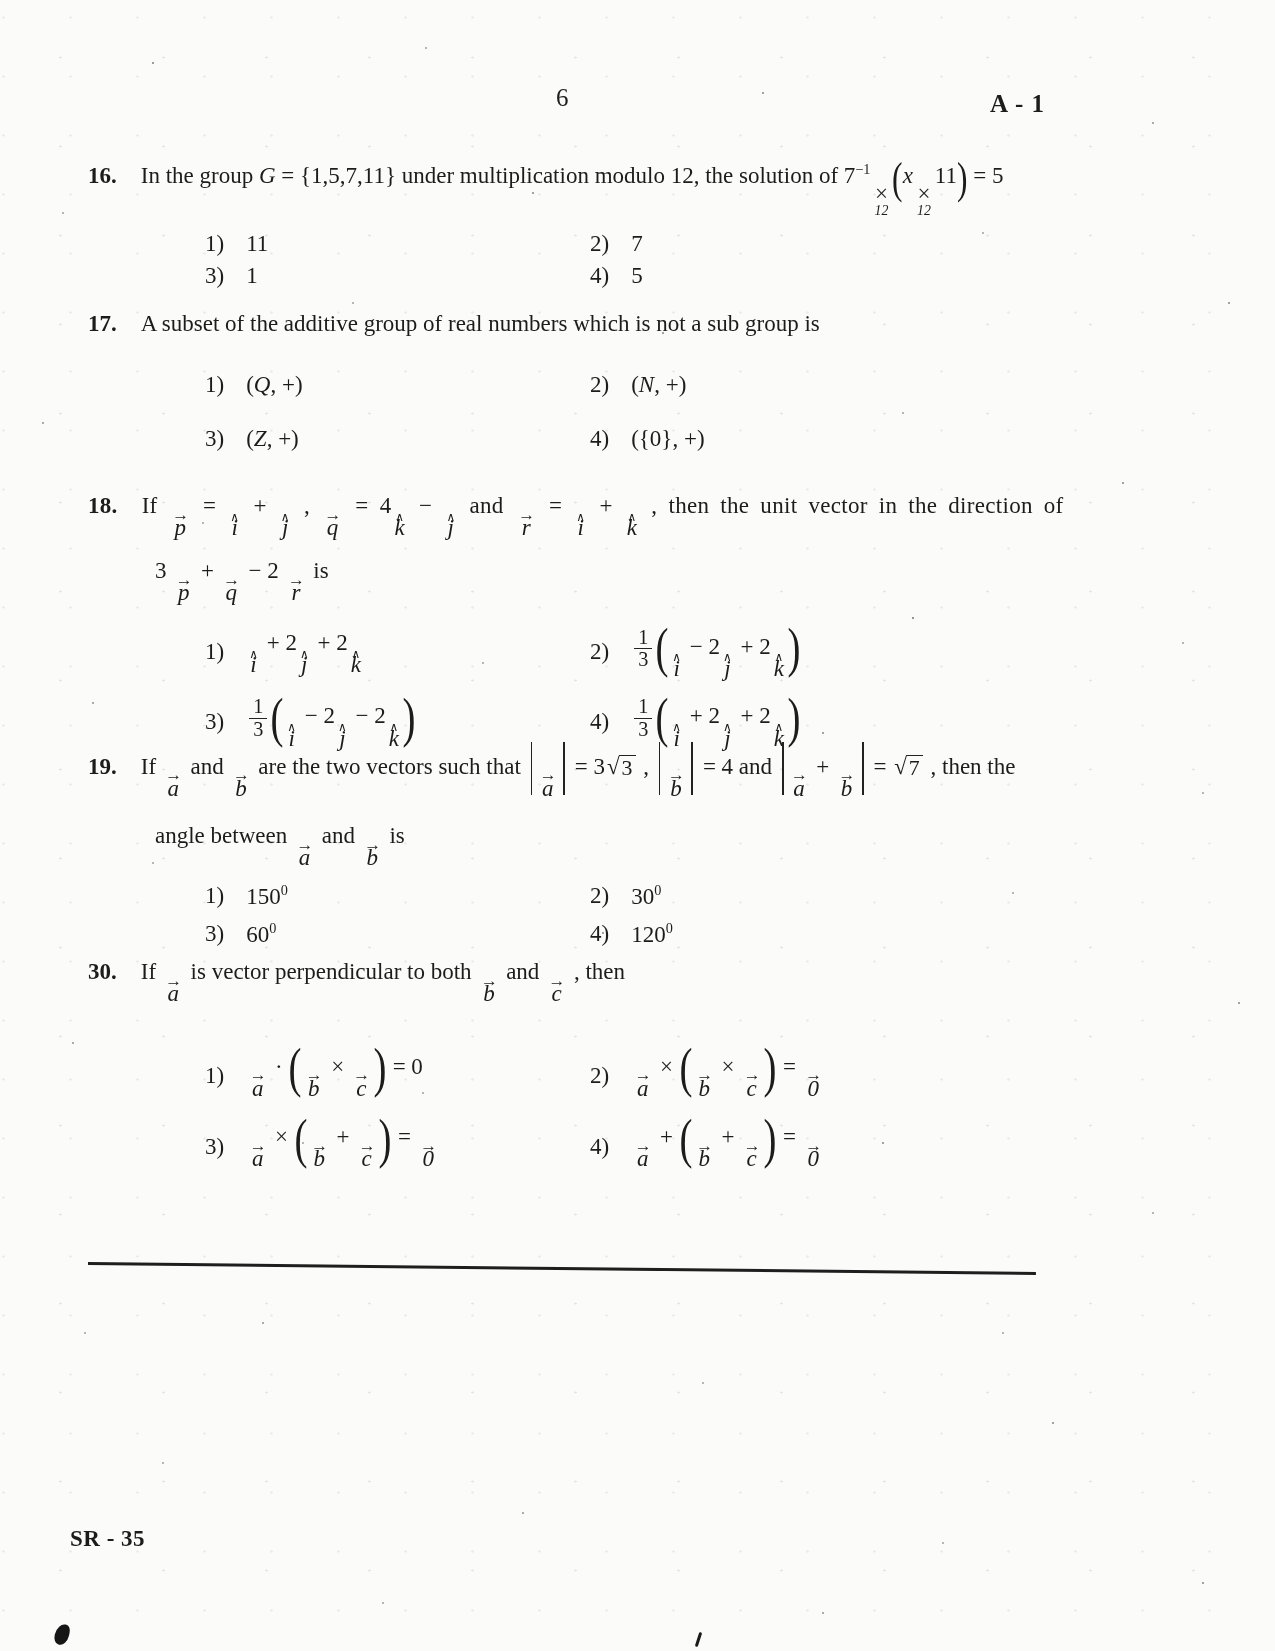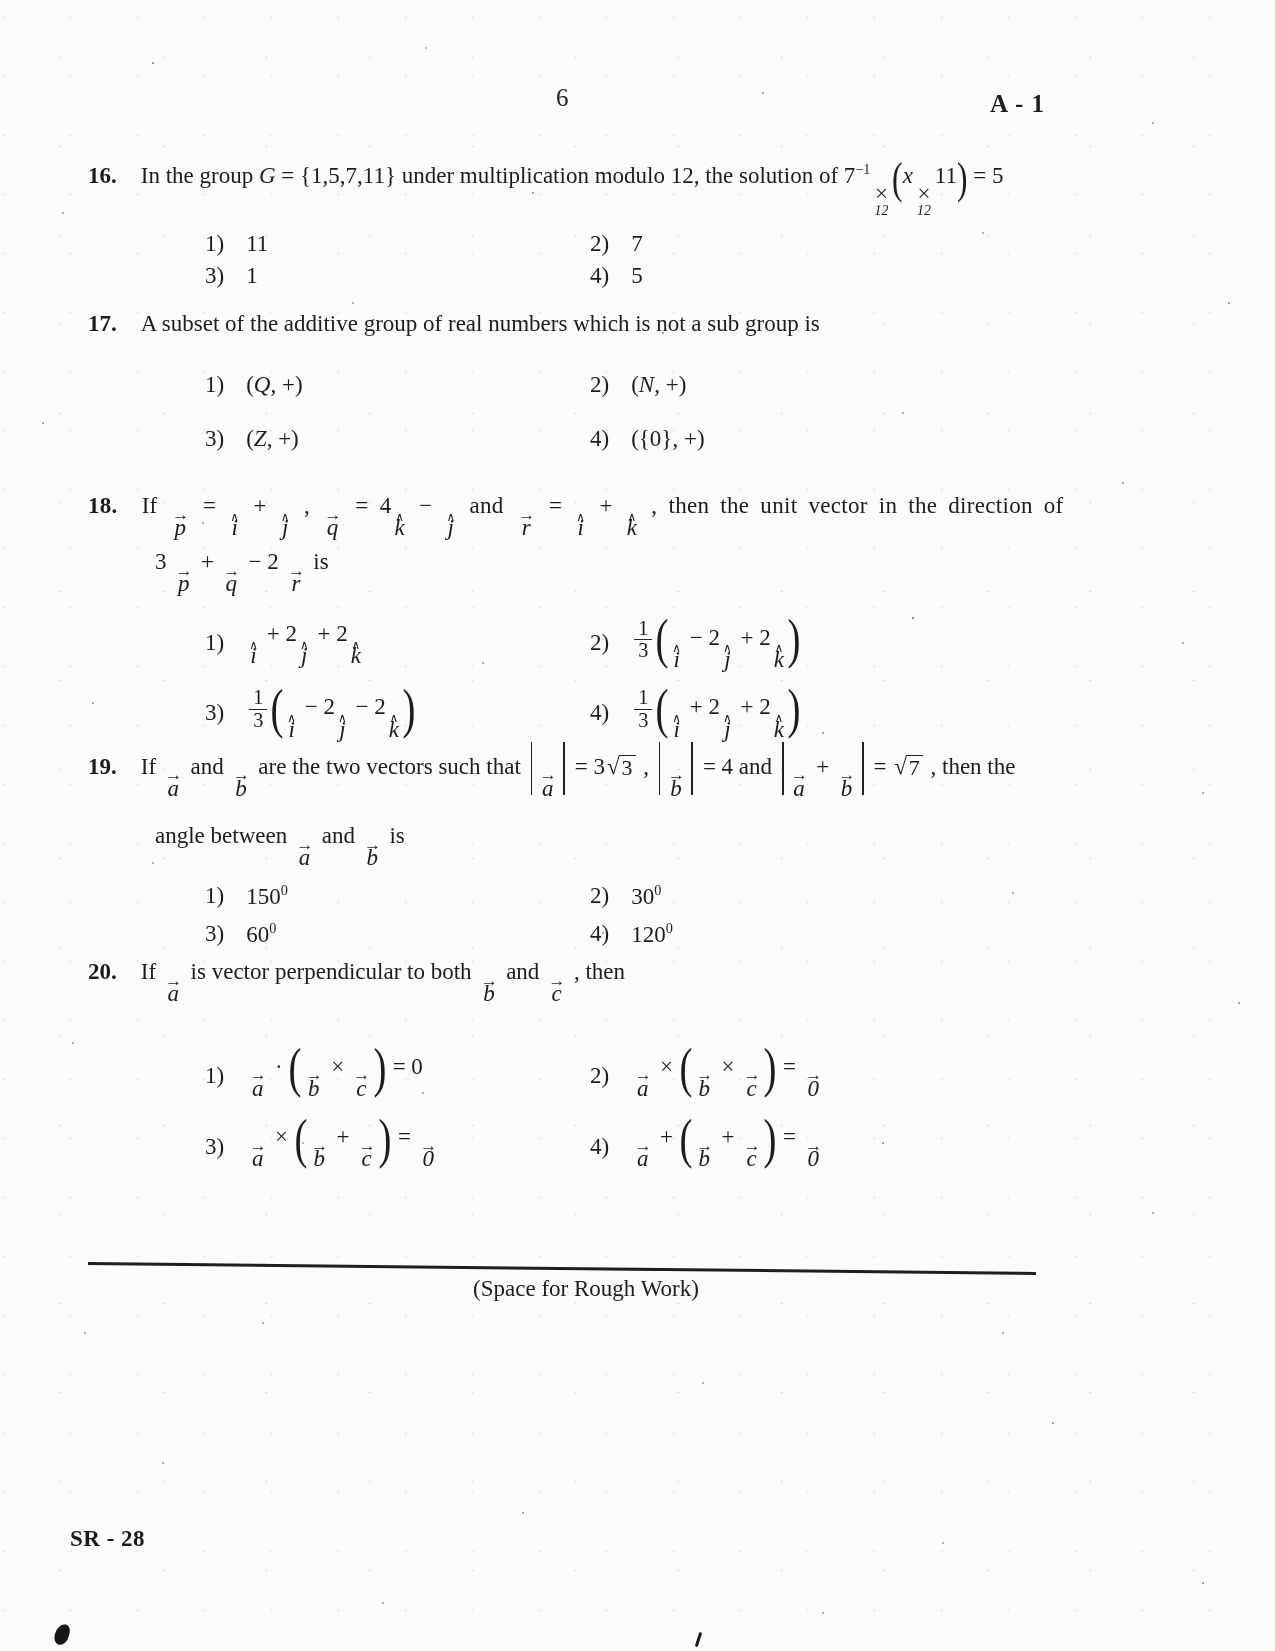--- a/index.html
+++ b/index.html
@@ -71,21 +71,21 @@
   }
   .opt{display:flex;align-items:center;gap:22px;}
 
   #q16{top:158px;}
   #q16 .cont{margin-top:4px;}
   #q16 .opts{margin-top:14px;row-gap:6px;}
   #q17{top:306px;}
   #q17 .opts{margin-top:30px;row-gap:28px;}
   #q18{top:488px;}
   #q18 .qline1{word-spacing:5px;letter-spacing:.3px;}
-  #q18 .cont{margin-top:6px;}
+  #q18 .cont{margin-top:15px;}
   #q18 .opts{margin-top:24px;row-gap:18px;}
   #q19{top:742px;}
   #q19 .cont{margin-top:20px;}
   #q19 .opts{margin-top:14px;row-gap:10px;}
   #q20{top:954px;}
   #q20 .opts{margin-top:50px;row-gap:26px;}
 
   
   .it{font-style:italic;}
   sup{font-size:.62em;}
@@ -346,21 +346,21 @@
         </div>
       <div class="opt">
           <span class="olabel">4)</span>
           <span class="omath">120<sup>0</sup></span>
         </div>
     </div>
   </div>
 
   <div class="question" id="q20">
     <div class="qline qline1">
-      <span class="qnum">20.</span><span class="qtext">If <span class="vec">
+      <span class="qnum">30.</span><span class="qtext">If <span class="vec">
             <span class="ar">→</span>
             <span class="ch">a</span>
           </span> is vector perpendicular to both <span class="vec">
             <span class="ar">→</span>
             <span class="ch">b</span>
           </span> and <span class="vec">
             <span class="ar">→</span>
             <span class="ch">c</span>
           </span> , then</span>
     </div>
@@ -423,19 +423,18 @@
               <span class="ch">c</span>
             </span><span class="bigp">)</span> = <span class="vec">
               <span class="ar">→</span>
               <span class="ch">0</span>
             </span></span>
         </div>
     </div>
   </div>
 
   <div class="divider"></div>
-  <div class="rough-work">(Space for Rough Work)</div>
-  <div class="booklet-code">SR - 28</div>
+  <div class="booklet-code">SR - 35</div>
 
   <div class="ink-blob"></div>
   <div class="ink-dash"></div>
 
 </div>
 
 </body></html>

